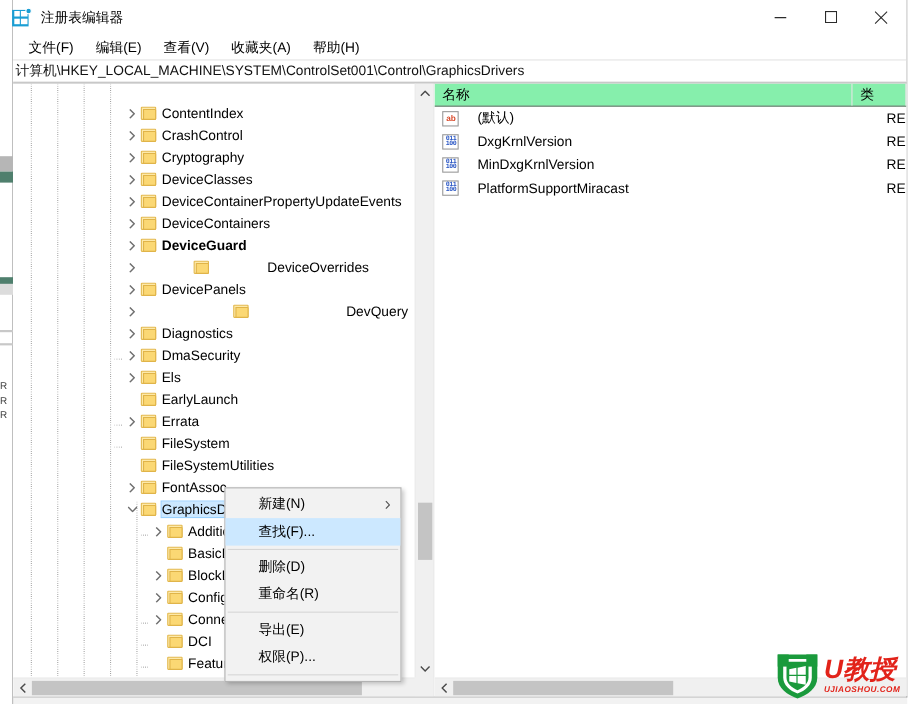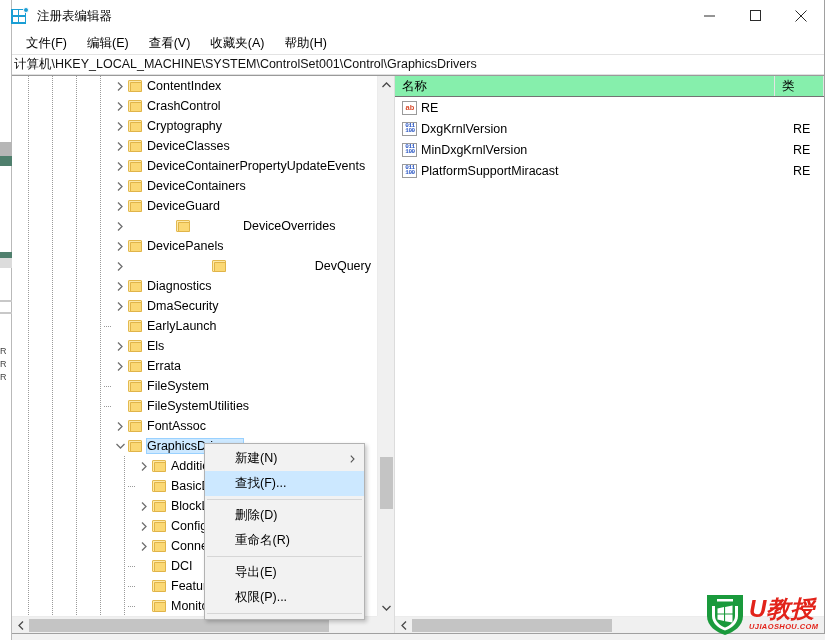--- a/index.html
+++ b/index.html
@@ -88,21 +88,21 @@
 
   
   .treepane {
     width:383px; flex:0 0 383px; position:relative; background:#ffffff;
     border-right:1px solid #dcdcdc; overflow:hidden;
   }
   .tree-viewport {
     position:absolute; left:0; top:0; right:17px; bottom:17px;
     overflow:hidden;
   }
-  .tree-rows { position:absolute; left:0; top:0; width:100%; }
+  .tree-rows { position:absolute; left:0; top:17px; width:100%; }
   .trow {
     height:20px; display:flex; align-items:center; position:relative;
     white-space:nowrap; font-size:12.5px; color:#000;
   }
   .trow .chev {
     width:16px; height:20px; flex:0 0 16px; display:flex;
     align-items:center; justify-content:center; color:#7a7a7a;
   }
   .trow .chev svg { display:block; }
   .folder {
@@ -160,21 +160,21 @@
   .hcell {
     display:flex; align-items:center; padding-left:7px;
     border-right:1px solid #e4e4e4; white-space:nowrap; overflow:hidden;
   }
   .hcell.name { width:380px; flex:0 0 380px; }
   .hcell.type { flex:1 1 auto; }
   .lrow {
     height:21px; display:flex; align-items:center; font-size:12.5px; color:#000;
     white-space:nowrap;
   }
-  .lrow .vicon { width:16px; height:14px; flex:0 0 16px; margin-left:7px; margin-right:3px; position:relative; }
+  .lrow .vicon { width:16px; height:14px; flex:0 0 16px; margin-left:7px; margin-right:16px; position:relative; }
   .vicon .paper {
     position:absolute; left:0; top:0; width:15px; height:14px; background:#ffffff;
     border:1px solid #9a9a9a;
   }
   .vicon .ab {
     position:absolute; left:1px; top:1px; right:1px; bottom:1px;
     color:#d94a2b; font-size:7.5px; font-weight:bold; line-height:11px; text-align:center;
     font-family:"Liberation Sans", sans-serif;
   }
   .vicon .bin {
@@ -371,21 +371,21 @@
                   <svg width="6" height="9" viewBox="0 0 6 9">
                     <polyline points="1,0.5 5,4.5 1,8.5" fill="none" stroke="#6f6f6f" stroke-width="1.3"></polyline>
                   </svg>
                 </div>
                 <div class="folder">
                   <span class="back"></span>
                   <span class="front"></span>
                 </div>
                 <span class="tlabel">DeviceContainers</span>
               </div>
-              <div class="trow" style="padding-left: 100px;">
+              <div class="trow" style="padding-left: 100px; font-weight: bold;">
                 <div class="chev">
                   <svg width="6" height="9" viewBox="0 0 6 9">
                     <polyline points="1,0.5 5,4.5 1,8.5" fill="none" stroke="#6f6f6f" stroke-width="1.3"></polyline>
                   </svg>
                 </div>
                 <div class="folder">
                   <span class="back"></span>
                   <span class="front"></span>
                 </div>
                 <span class="tlabel">DeviceGuard</span>
@@ -444,38 +444,38 @@
                     <polyline points="1,0.5 5,4.5 1,8.5" fill="none" stroke="#6f6f6f" stroke-width="1.3"></polyline>
                   </svg>
                 </div>
                 <div class="folder">
                   <span class="back"></span>
                   <span class="front"></span>
                 </div>
                 <span class="tlabel">DmaSecurity</span>
               </div>
               <div class="trow" style="padding-left: 100px;">
+                <div class="chev">
+                  <svg width="6" height="9" viewBox="0 0 6 9">
+                    <polyline points="1,0.5 5,4.5 1,8.5" fill="none" stroke="#6f6f6f" stroke-width="1.3"></polyline>
+                  </svg>
+                </div>
+                <div class="folder">
+                  <span class="back"></span>
+                  <span class="front"></span>
+                </div>
+                <span class="tlabel">Els</span>
+              </div>
+              <div class="trow" style="padding-left: 100px;">
                 <div class="chev empty"></div>
                 <div class="folder">
                   <span class="back"></span>
                   <span class="front"></span>
                 </div>
                 <span class="tlabel">EarlyLaunch</span>
-              </div>
-              <div class="trow" style="padding-left: 100px;">
-                <div class="chev">
-                  <svg width="6" height="9" viewBox="0 0 6 9">
-                    <polyline points="1,0.5 5,4.5 1,8.5" fill="none" stroke="#6f6f6f" stroke-width="1.3"></polyline>
-                  </svg>
-                </div>
-                <div class="folder">
-                  <span class="back"></span>
-                  <span class="front"></span>
-                </div>
-                <span class="tlabel">Els</span>
               </div>
               <div class="trow" style="padding-left: 100px;">
                 <div class="chev">
                   <svg width="6" height="9" viewBox="0 0 6 9">
                     <polyline points="1,0.5 5,4.5 1,8.5" fill="none" stroke="#6f6f6f" stroke-width="1.3"></polyline>
                   </svg>
                 </div>
                 <div class="folder">
                   <span class="back"></span>
                   <span class="front"></span>
@@ -634,20 +634,21 @@
         <div class="list-header">
           <div class="hcell name">名称</div>
           <div class="hcell type">类</div>
         </div>
         <div id="value-rows">
             <div class="lrow">
               <div class="vicon">
                 <span class="paper"></span>
                 <span class="ab">ab</span>
               </div>
+              <span class="lname">(默认)</span>
               <span class="ltype">RE</span>
             </div>
             <div class="lrow">
               <div class="vicon">
                 <span class="paper"></span>
                 <span class="bin">011<br>100</span>
               </div>
               <span class="lname">DxgKrnlVersion</span>
               <span class="ltype">RE</span>
             </div>

